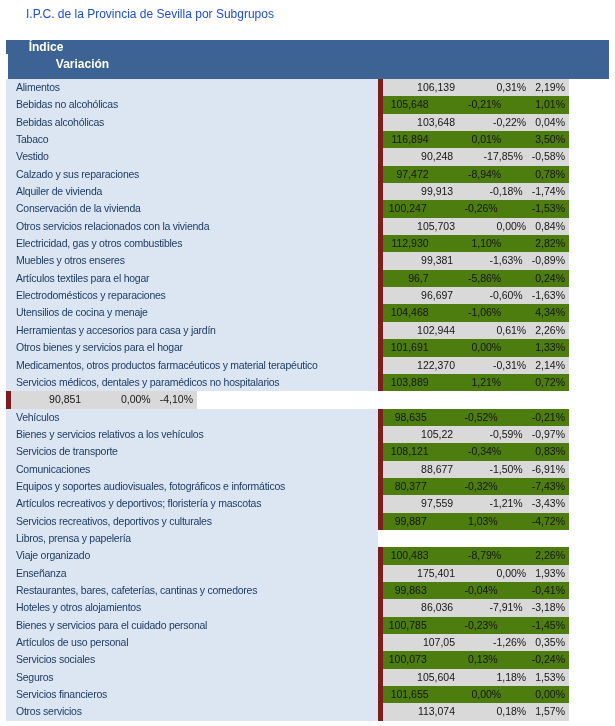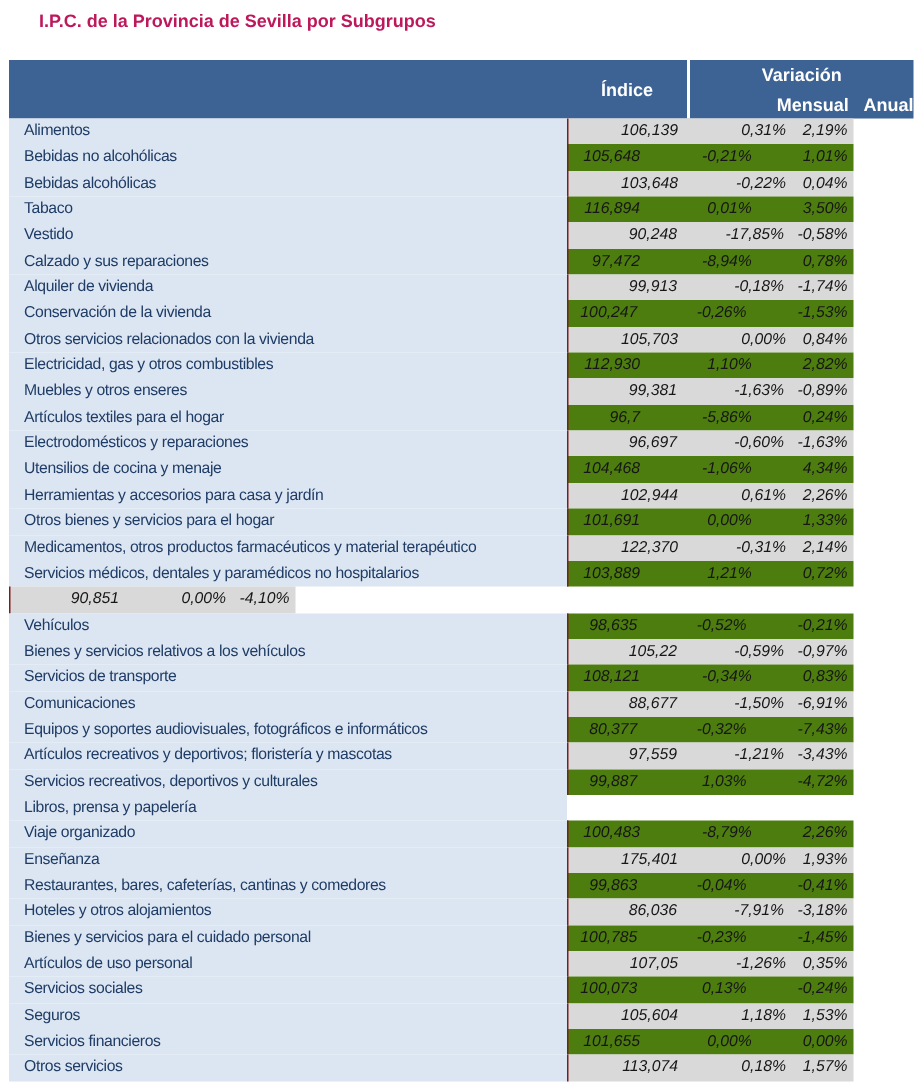--- a/index.html
+++ b/index.html
@@ -3,29 +3,29 @@
 <meta charset="utf-8">
 <style>
   html,body{margin:0;padding:0;}
   body{
     width:615px;height:726px;position:relative;background:#ffffff;
     font-family:"Liberation Sans","DejaVu Sans",sans-serif;
     -webkit-font-smoothing:antialiased;overflow:hidden;
   }
   .page-title{
     position:absolute;left:26px;top:7px;
-    font-size:12px;font-weight:bold;color:#be185d;letter-spacing:0;
+    font-size:12px;font-weight:normal;color:#1d4ed8;letter-spacing:0;
   }
   .ipc-table{
     position:absolute;left:6px;top:40px;width:603px;
   }
   
   .thead{
     display:flex;height:39px;background:#3D6394;color:#ffffff;
-    font-weight:bold;font-size:12px;
+    font-weight:bold;font-size:12px;flex-direction:column;
   }
   .th-label{width:372px;}
   .th-indice{
     width:80px;display:flex;align-items:center;justify-content:center;
   }
   .th-var{
     width:151px;border-left:2px solid #ffffff;box-sizing:border-box;
     display:flex;flex-direction:column;
   }
   .th-var-top{
@@ -41,21 +41,21 @@
   
   .tbody{display:flex;flex-direction:column;}
   .tr{display:flex;height:17.35px;}
   .td{box-sizing:border-box;line-height:17.4px;white-space:nowrap;}
   .cell-label{
     width:372px;background:#DCE6F2;color:#1F3C66;font-weight:normal;
     font-size:10.5px;letter-spacing:-0.25px;padding-left:10px;
     overflow:visible;
   }
   .vals{
-    width:191px;display:flex;border-left:1px solid #7f1d1d;box-sizing:border-box;font-style:italic;
+    width:191px;display:flex;border-left:5px solid #7f1d1d;box-sizing:border-box;
   }
   .tr.odd  .vals{background:#D9D9D9;}
   .tr.even .vals{background:#4d7c0f;gap:25px;}
   .cell-val{
     text-align:right;font-size:10.5px;color:#161616;font-weight:normal;
   }
   .cell-indice{width:80px;padding-right:7px;}
   .cell-mensual{width:74px;padding-right:9px;}
   .cell-anual{flex:1;padding-right:4px;}
 </style>

